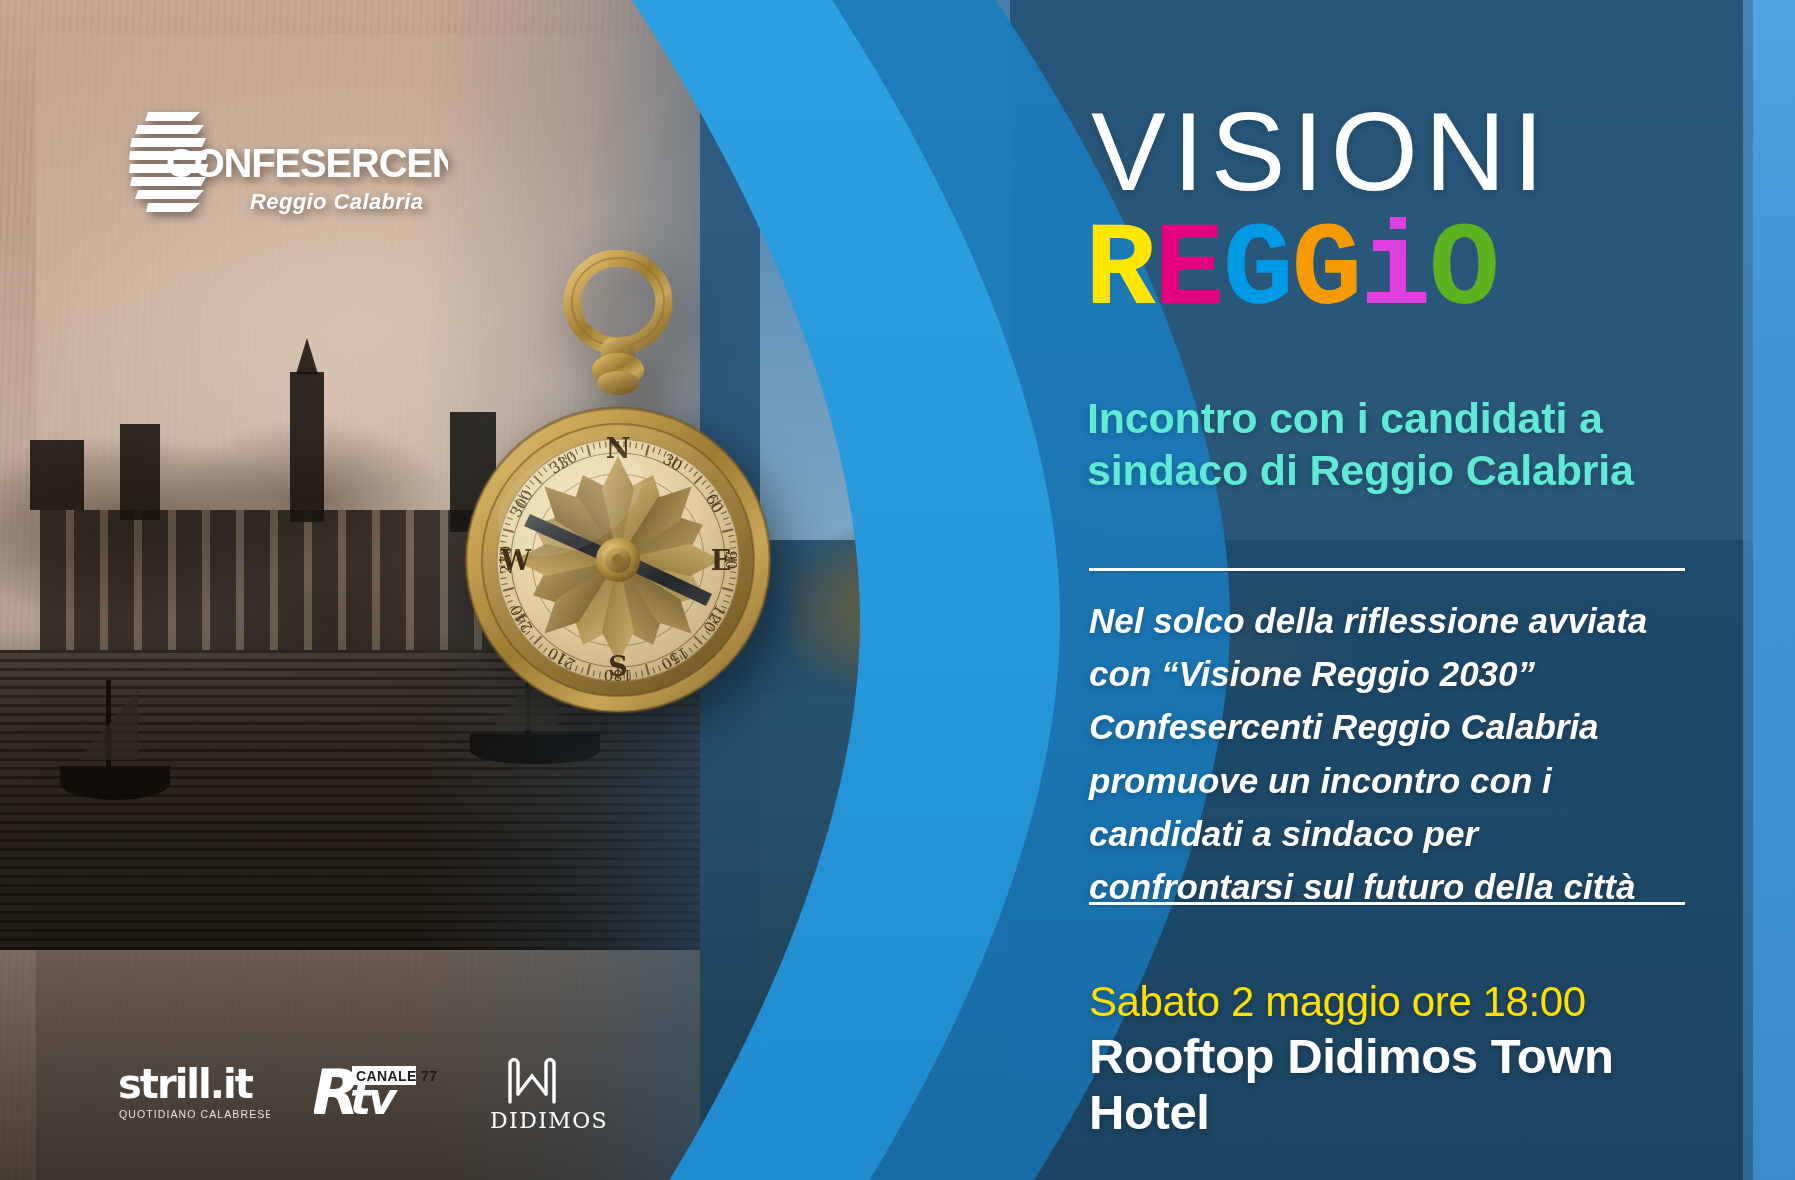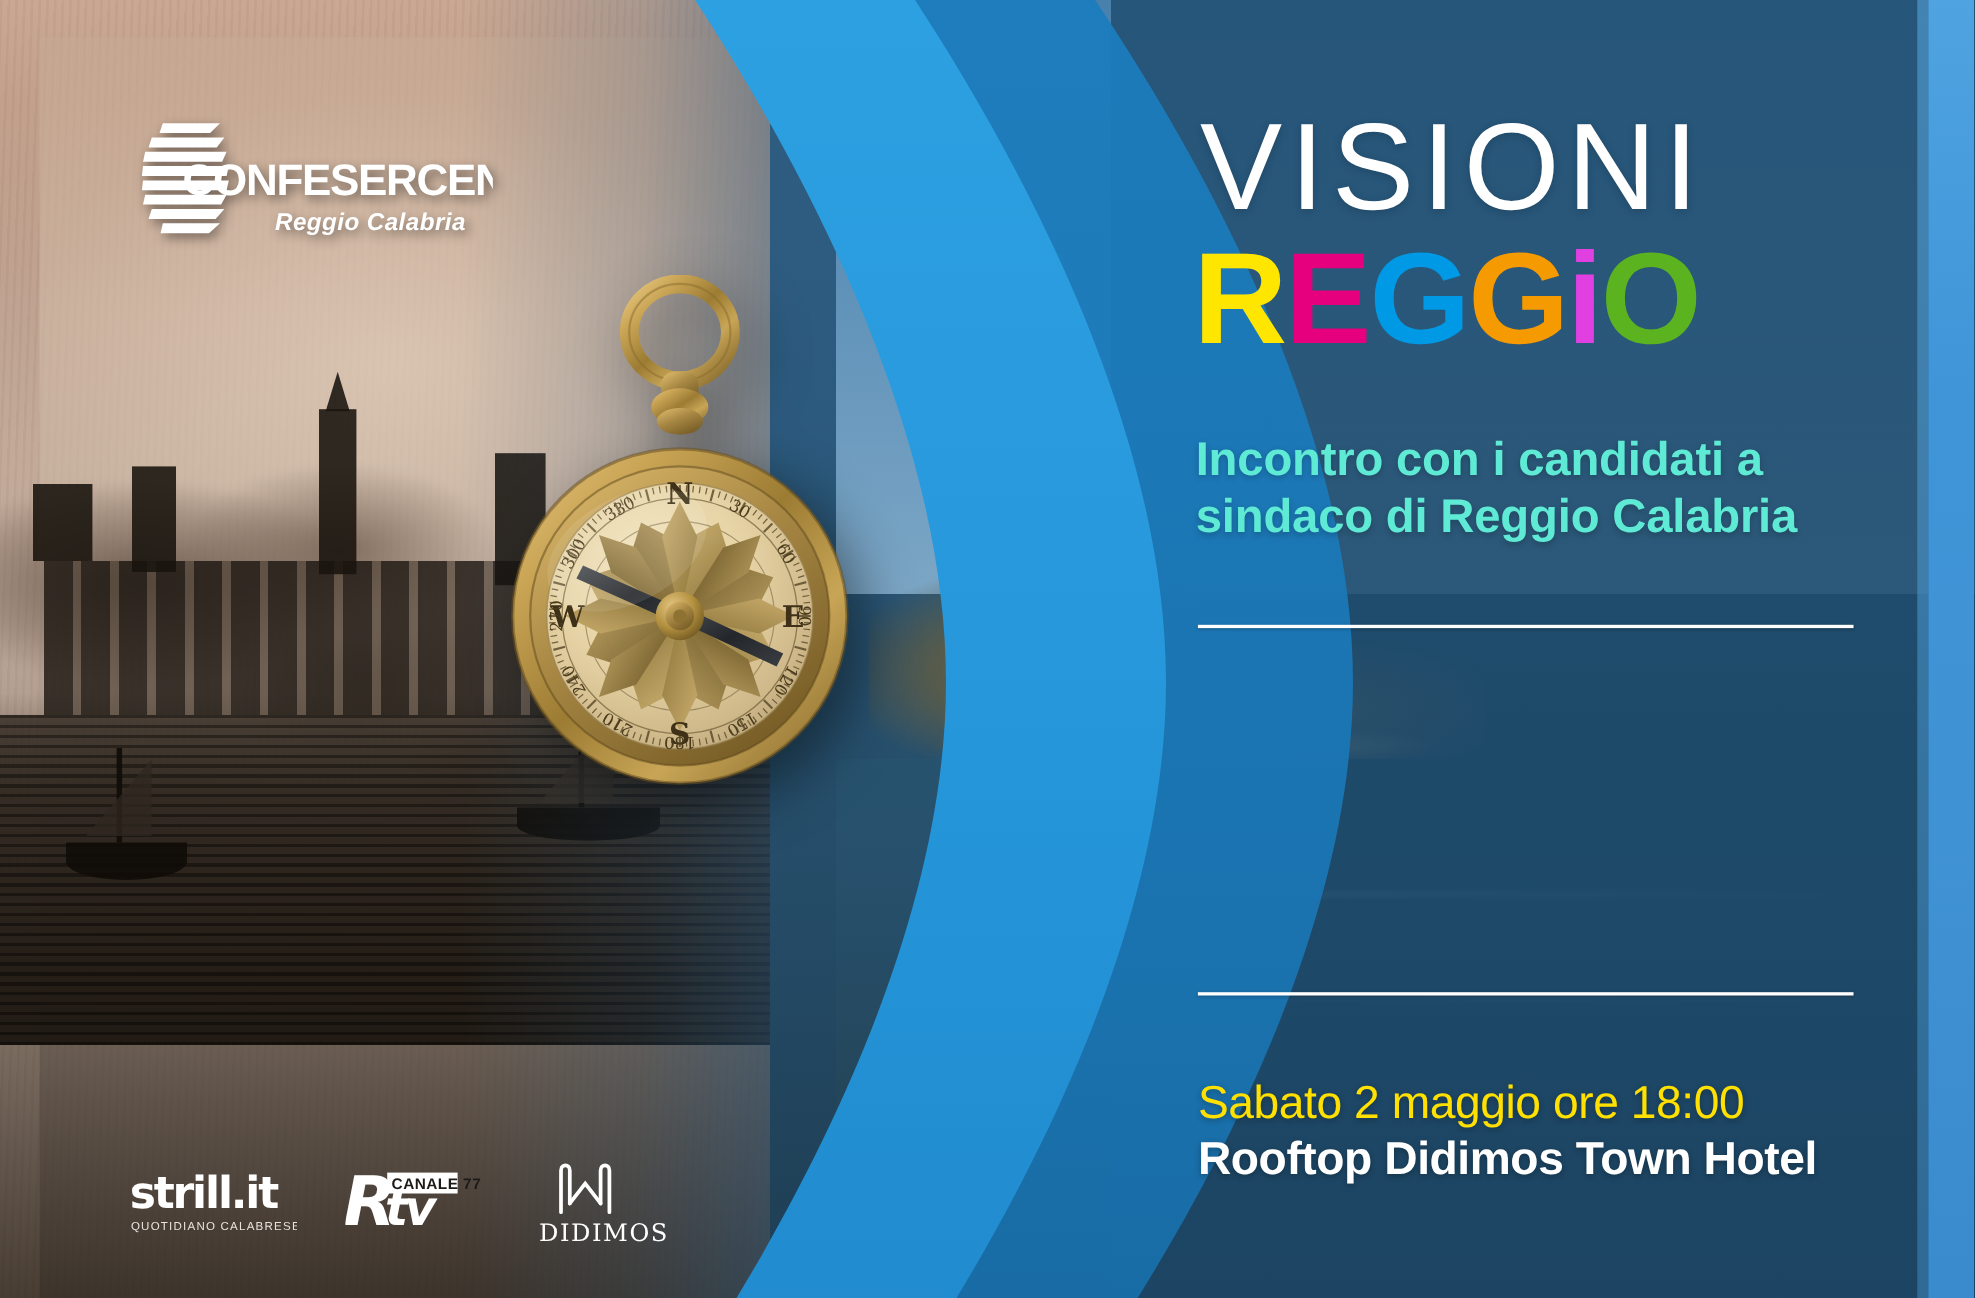--- a/index.html
+++ b/index.html
@@ -272,21 +272,21 @@
     letter-spacing: 7px;
     color: #ffffff;
     line-height: 1;
     white-space: nowrap;
     text-shadow: 0 2px 8px rgba(0,0,0,.18);
   }
 
   .title-reggio {
     position: absolute;
     left: 0px; top: 213px;
-    font-family: Liberation Sans, sans-serif;
+    font-family: Liberation Mono, monospace;
     font-weight: bold;
     font-size: 118px;
     letter-spacing: -2px;
     line-height: 1;
     white-space: nowrap;
   }
   .title-reggio span { display: inline-block; }
 
   .subtitle {
     position: absolute;
@@ -334,21 +334,21 @@
     line-height: 1.14;
     color: #ffe000;
     letter-spacing: -.4px;
     text-shadow: 0 2px 6px rgba(0,0,0,.30);
   }
   .venue-line {
     position: absolute;
     left: 4px; top: 1029px;
     font-family: "Liberation Sans", sans-serif;
     font-weight: bold;
-    font-size: 42px;
+    font-size: 49px;
     line-height: 1.14;
     color: #ffffff;
     letter-spacing: -.4px;
     text-shadow: 0 2px 6px rgba(0,0,0,.30);
   }
 
   
   .sponsors {
     position: absolute;
     left: 118px; top: 1052px;
@@ -683,20 +683,21 @@
   <div class="col-right">
 
     <div class="title-visioni">VISIONI</div>
 
     <div class="title-reggio" id="reggio-word"><span style="color: rgb(255, 230, 0);">R</span><span style="color: rgb(230, 0, 126);">E</span><span style="color: rgb(0, 153, 229);">G</span><span style="color: rgb(245, 154, 0);">G</span><span style="color: rgb(224, 64, 224);">i</span><span style="color: rgb(92, 179, 32);">O</span></div>
 
     <div class="subtitle">Incontro con i candidati a sindaco di Reggio Calabria</div>
 
     <div class="rule r-top"></div>
 
+    <div class="body-text">Nel solco della riflessione avviata con “Visione Reggio 2030” Confesercenti Reggio Calabria promuove un incontro con i candidati a sindaco per confrontarsi sul futuro della città</div>
 
     <div class="rule r-bottom"></div>
 
     <div class="date-line">Sabato 2 maggio ore 18:00</div>
 
     <div class="venue-line">Rooftop Didimos Town Hotel</div>
   </div>
 
   <div class="sponsors">
 

